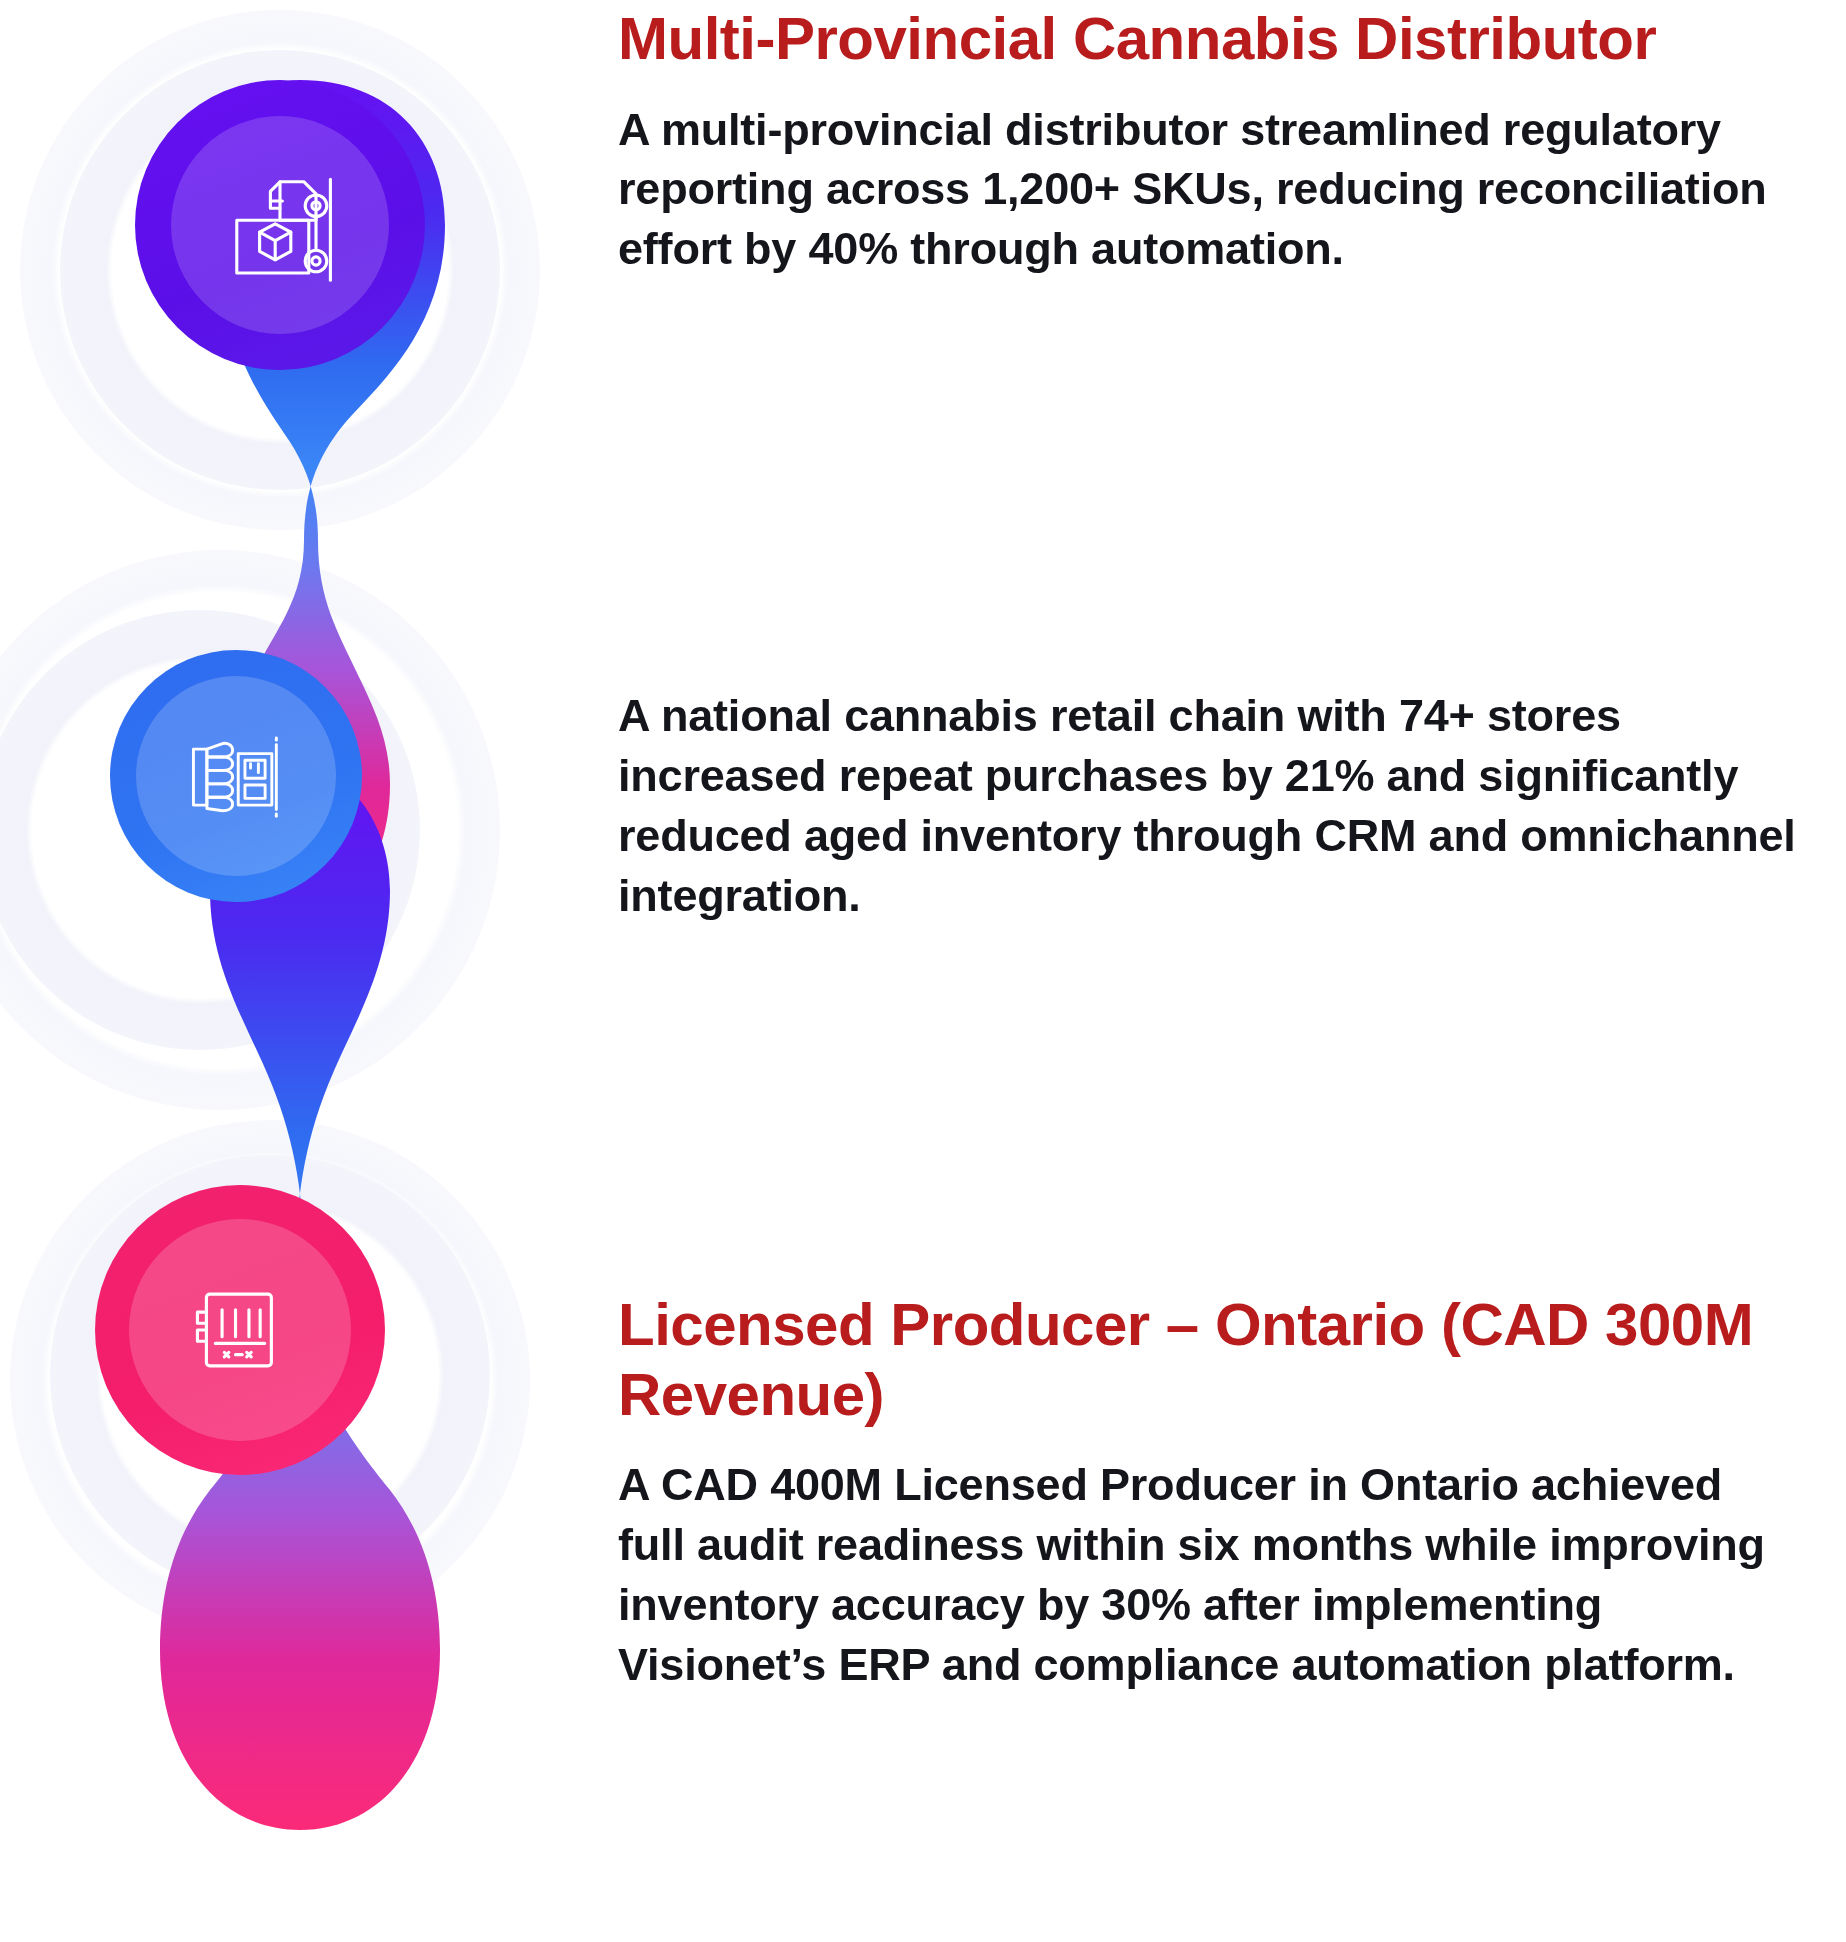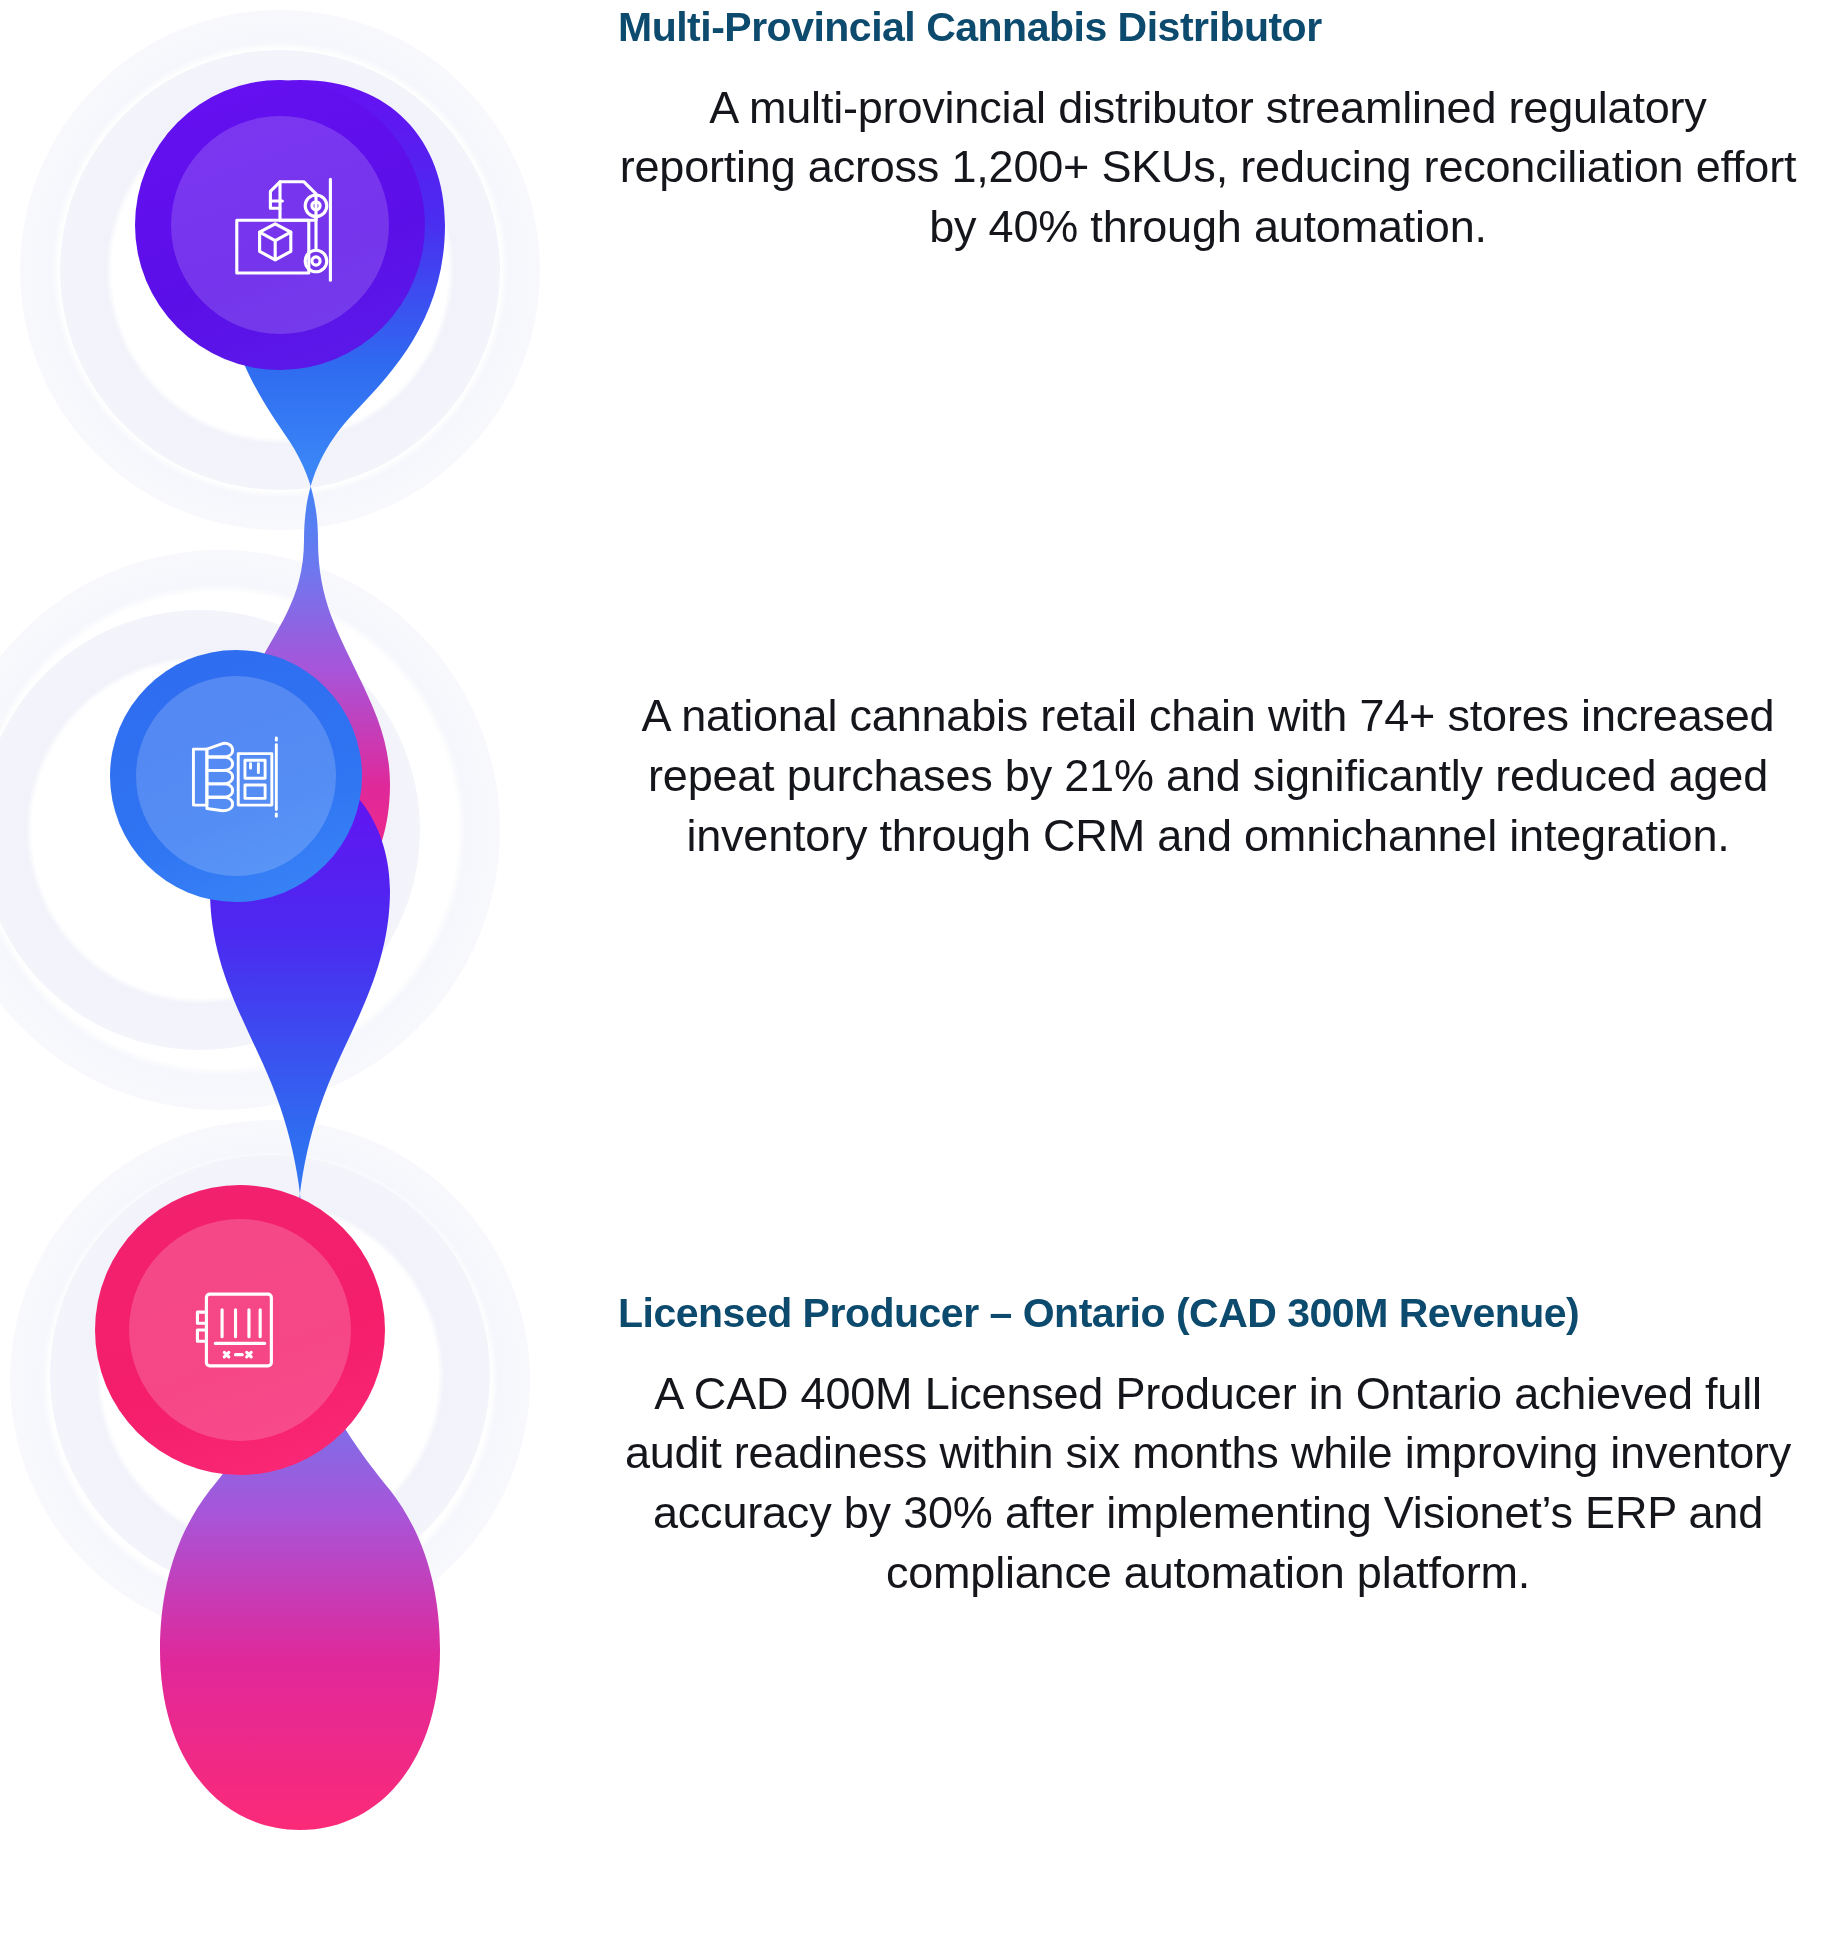--- a/index.html
+++ b/index.html
@@ -93,34 +93,33 @@
     flex:1 1 auto;
     padding:0 20px 0 18px;
     position:relative;
   }
   .block { position:absolute; left:18px; width:1180px; }
   .block.b1 { top:4px; }
   .block.b2 { top:686px; }
   .block.b3 { top:1290px; }
 
   h2.title {
-    font-size:41px;
+    font-size:60px;
     line-height:1.16;
     font-weight:700;
     letter-spacing:-0.5px;
-    color:#0c4a6e;
+    color:#b91c1c;
     margin-bottom:26px;
   }
   p.body {
     font-size:45px;
     line-height:1.33;
-    font-weight:400;
+    font-weight:700;
     color:#15161c;
     letter-spacing:-0.2px;
-    text-align:center;
   }
 </style>
 </head>
 <body>
 
 <div class="wrap">
 
   <div class="visual">
 
     <div class="halo2 g1"></div>

